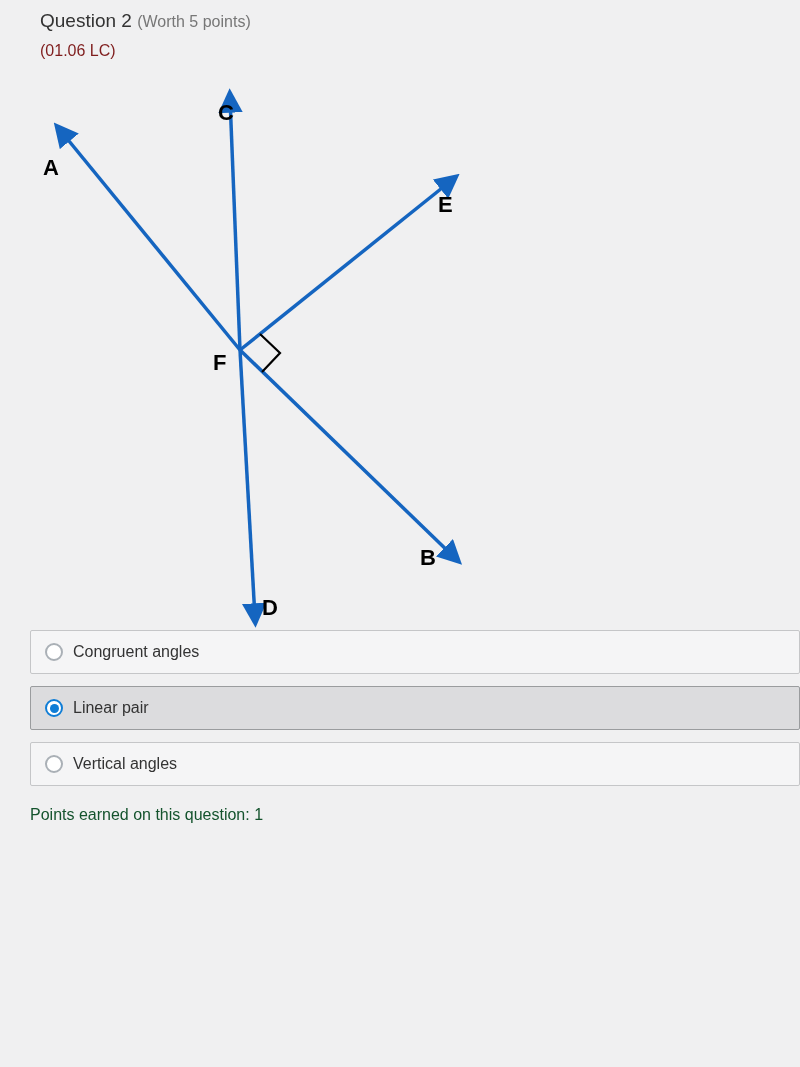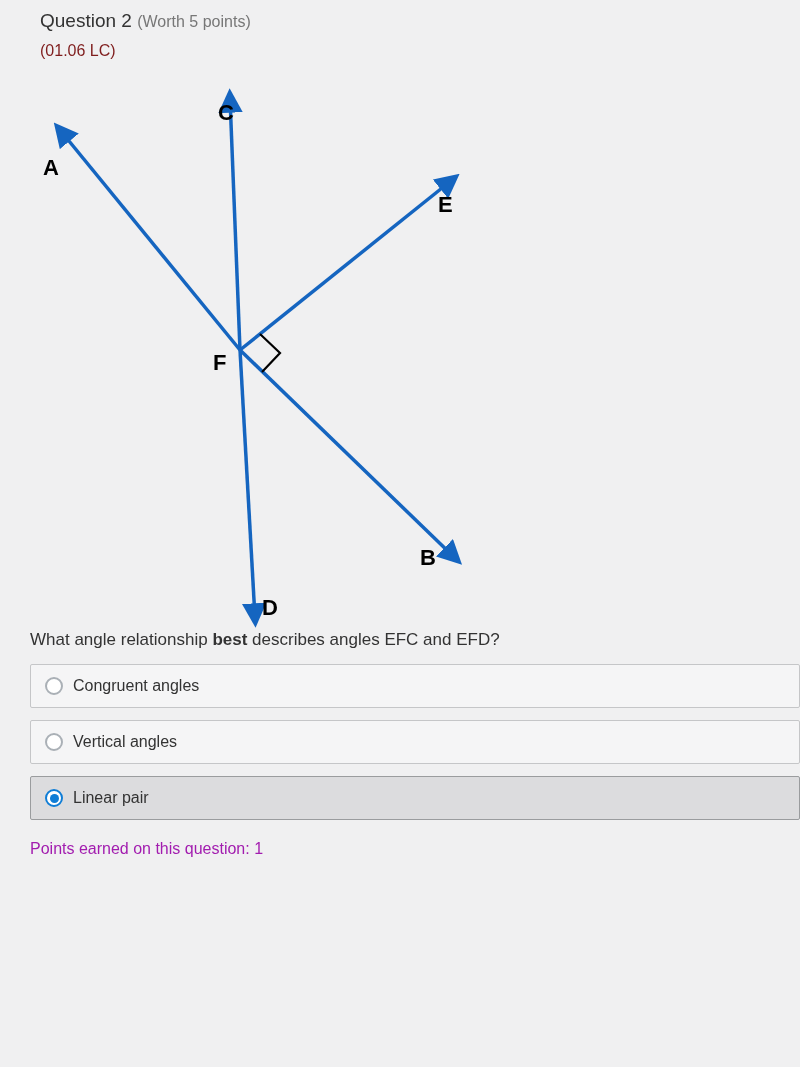--- a/index.html
+++ b/index.html
@@ -93,21 +93,21 @@
   .radio.on::after {
     content: "";
     width: 9px;
     height: 9px;
     background: #0f7dd6;
     border-radius: 50%;
   }
   .points {
     padding: 8px 30px 0 30px;
     font-size: 16px;
-    color: #a21caf;
+    color: #14532d;
   }
 </style>
 </head>
 <body>
 
 <div class="page">
 
   <div class="header">
     <div class="qtitle">
       <span class="bold">Question</span>
@@ -140,34 +140,31 @@
 
       <text class="ptlabel" x="43" y="105">A</text>
       <text class="ptlabel" x="218" y="50">C</text>
       <text class="ptlabel" x="438" y="142">E</text>
       <text class="ptlabel" x="420" y="495">B</text>
       <text class="ptlabel" x="262" y="545">D</text>
       <text class="ptlabel" x="213" y="300">F</text>
     </svg>
   </div>
 
-  <div class="question-text">
-    <span>What angle relationship </span><span class="b">best</span><span> describes angles EFC and EFD?</span>
-  </div>
 
   <div class="answers">
     <div class="answer">
       <span class="radio"></span>
       <span>Congruent angles</span>
     </div>
+    <div class="answer selected">
+      <span class="radio on"></span>
+      <span>Linear pair</span>
+    </div>
     <div class="answer">
       <span class="radio"></span>
       <span>Vertical angles</span>
-    </div>
-    <div class="answer selected">
-      <span class="radio on"></span>
-      <span>Linear pair</span>
     </div>
   </div>
 
   <div class="points">Points earned on this question: 1</div>
 
 </div>
 
 </body></html>

